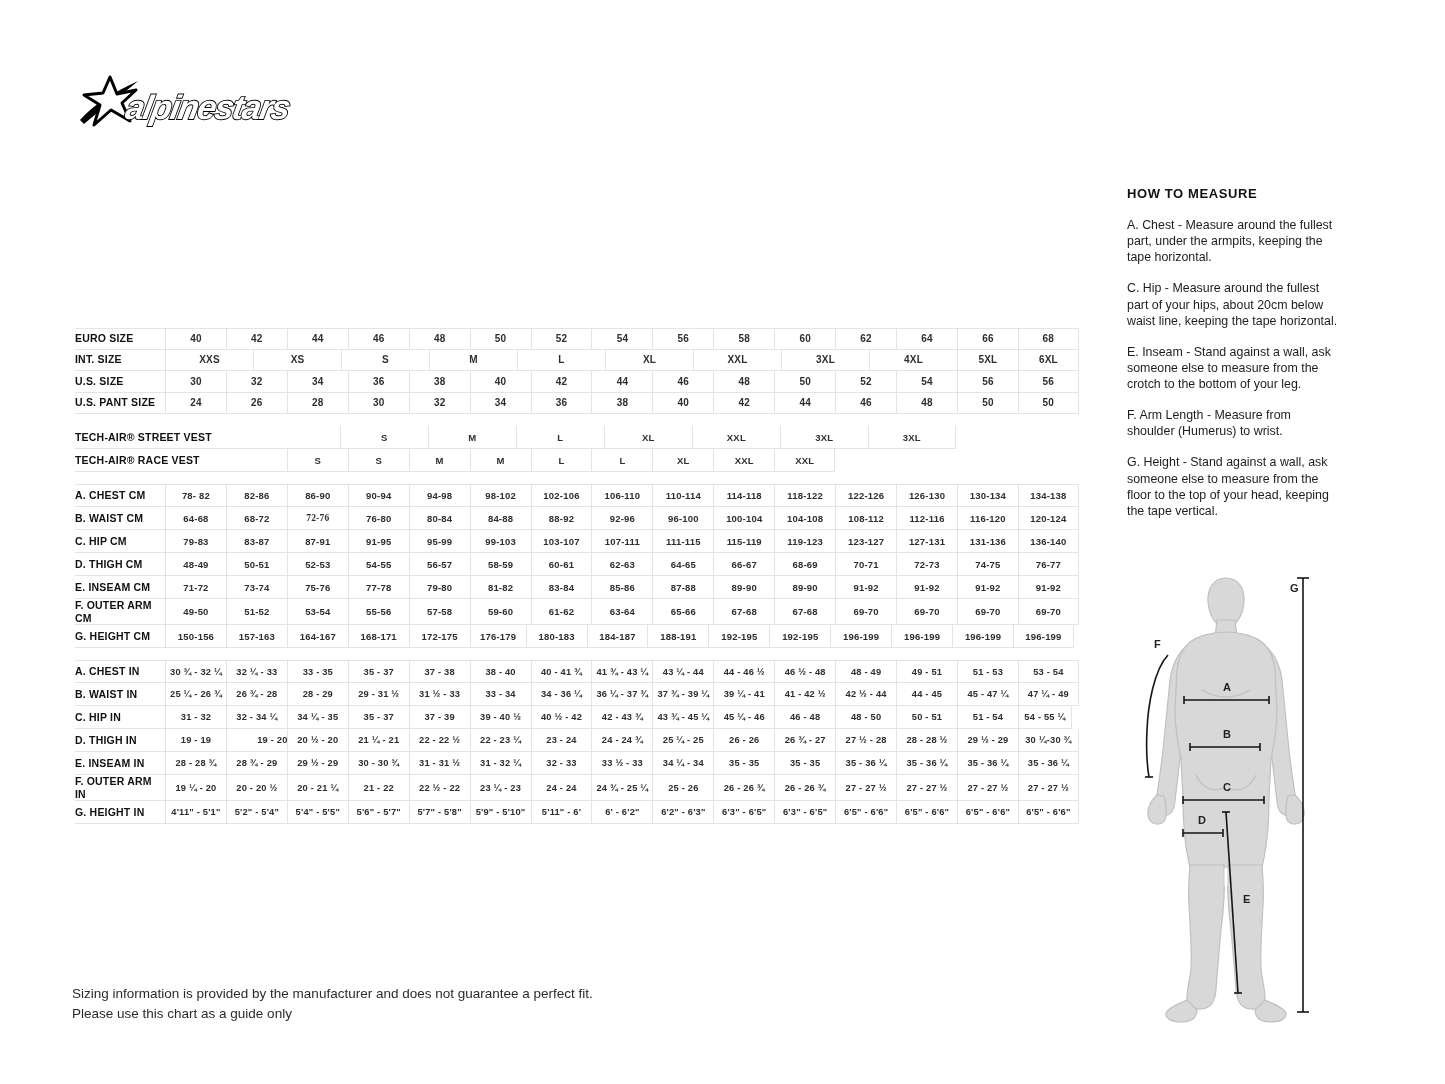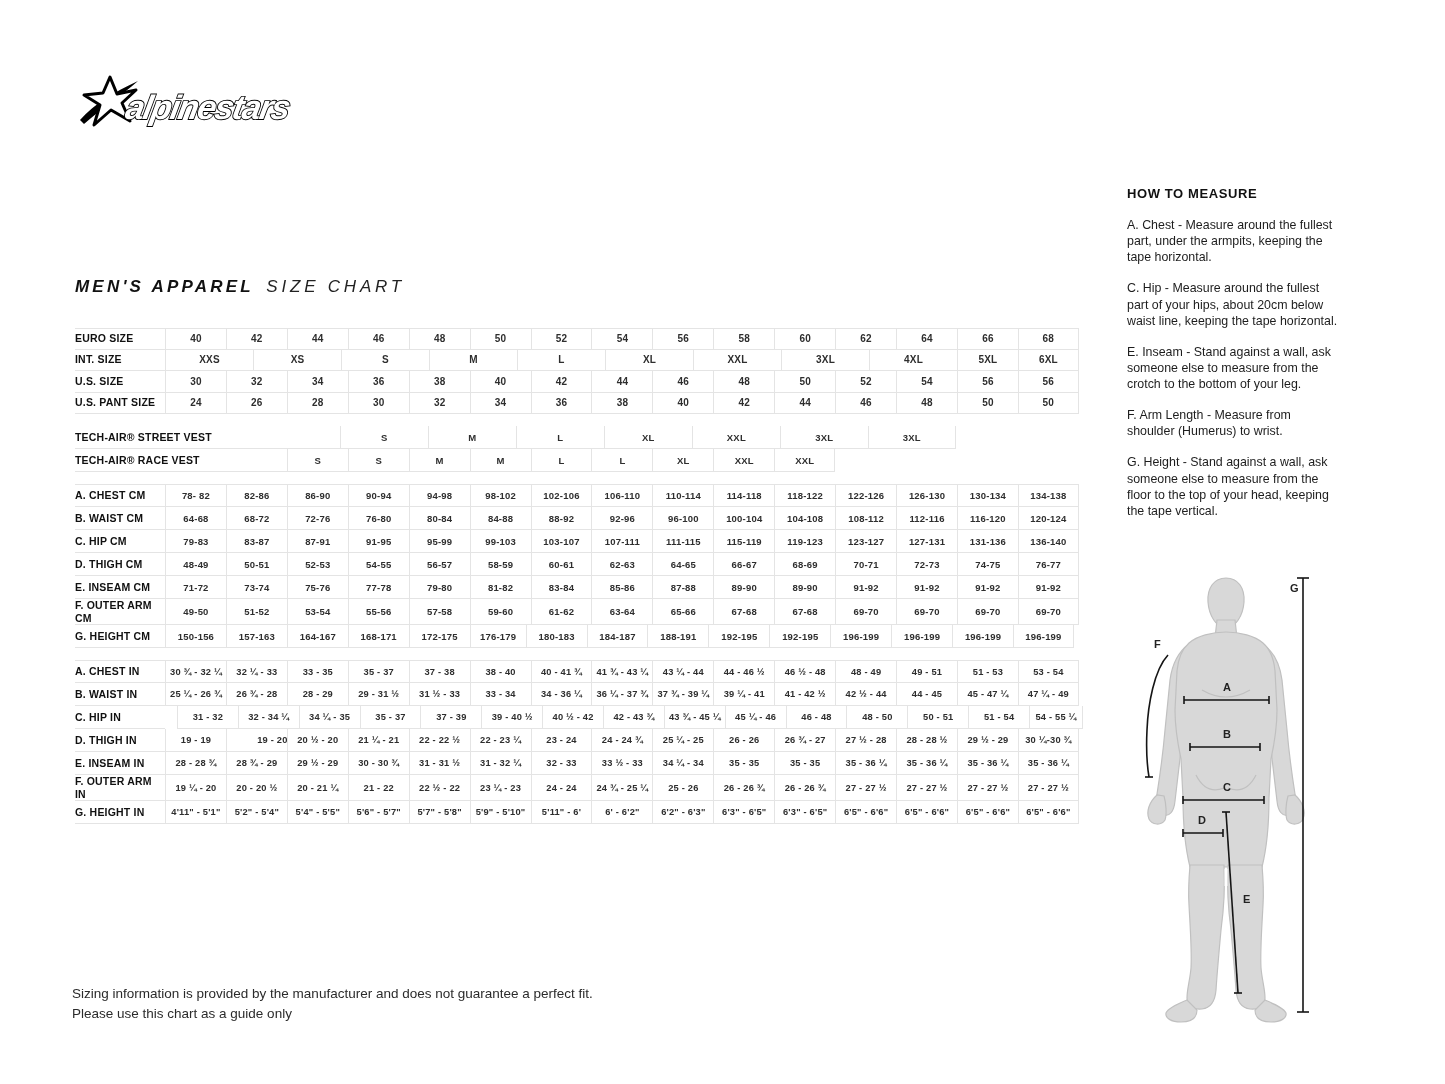--- a/index.html
+++ b/index.html
@@ -62,24 +62,20 @@
   <div class="logo">
     <svg viewBox="0 0 260 66">
       <g>
         <path d="M10,46 C24,30 44,18 68,7 C52,21 32,34 14,50 Z" fill="#000"></path>
         <path d="M40,3 L47,20 L66,16 L52,29 L60,47 L41,36 L24,51 L30,31 L14,21 L33,19 Z" fill="#fff" stroke="#000" stroke-width="3" stroke-linejoin="round"></path>
         <text x="62" y="45" transform="skewX(-10)" font-family="Liberation Sans, sans-serif" font-style="italic" font-weight="bold" font-size="34" letter-spacing="-1.5" fill="#fff" stroke="#000" stroke-width="1.8" paint-order="stroke">alpinestars</text>
       </g>
     </svg>
   </div>
 
-  <div class="title">
-    <span class="t-bold">MEN'S APPAREL</span>
-    <span class="t-light">SIZE CHART</span>
-  </div>
 
   <div class="chart">
     <div class="tblock block-hdr">
         <div class="trow bt">
           <div class="tlabel">
             <span>EURO SIZE</span>
           </div>
           <div class="cell" style="width: 60.93px;">40</div>
           <div class="cell" style="width: 60.93px;">42</div>
           <div class="cell" style="width: 60.93px;">44</div>
@@ -203,21 +199,21 @@
           <div class="cell" style="width: 60.93px;">126-130</div>
           <div class="cell" style="width: 60.93px;">130-134</div>
           <div class="cell" style="width: 60.93px;">134-138</div>
         </div>
         <div class="trow">
           <div class="tlabel">
             <span>B. WAIST CM</span>
           </div>
           <div class="cell" style="width: 60.93px;">64-68</div>
           <div class="cell" style="width: 60.93px;">68-72</div>
-          <div class="cell" style="width: 60.93px;">72-76</div>
+          <div class="cell" style="width: 60.93px; font-family: Liberation Serif, serif;">72-76</div>
           <div class="cell" style="width: 60.93px;">76-80</div>
           <div class="cell" style="width: 60.93px;">80-84</div>
           <div class="cell" style="width: 60.93px;">84-88</div>
           <div class="cell" style="width: 60.93px;">88-92</div>
           <div class="cell" style="width: 60.93px;">92-96</div>
           <div class="cell" style="width: 60.93px;">96-100</div>
           <div class="cell" style="width: 60.93px;">100-104</div>
           <div class="cell" style="width: 60.93px;">104-108</div>
           <div class="cell" style="width: 60.93px;">108-112</div>
           <div class="cell" style="width: 60.93px;">112-116</div>
@@ -364,21 +360,21 @@
           <div class="cell" style="width: 60.93px;">41 - 42 ½</div>
           <div class="cell" style="width: 60.93px;">42 ½ - 44</div>
           <div class="cell" style="width: 60.93px;">44  - 45</div>
           <div class="cell" style="width: 60.93px;">45  - 47 ¼</div>
           <div class="cell" style="width: 60.93px;">47 ¼ - 49</div>
         </div>
         <div class="trow">
           <div class="tlabel">
             <span>C. HIP IN</span>
           </div>
-          <div class="cell" style="width: 60.93px; margin-left: 12px;">31  - 32</div>
+          <div class="cell" style="width: 60.93px;">31  - 32</div>
           <div class="cell" style="width: 60.93px;">32  - 34 ¼</div>
           <div class="cell" style="width: 60.93px;">34 ¼ - 35</div>
           <div class="cell" style="width: 60.93px;">35  - 37</div>
           <div class="cell" style="width: 60.93px;">37  - 39</div>
           <div class="cell" style="width: 60.93px;">39 - 40 ½</div>
           <div class="cell" style="width: 60.93px;">40 ½ - 42</div>
           <div class="cell" style="width: 60.93px;">42  - 43 ¾</div>
           <div class="cell" style="width: 60.93px;">43 ¾ - 45 ¼</div>
           <div class="cell" style="width: 60.93px;">45 ¼ - 46</div>
           <div class="cell" style="width: 60.93px;">46  - 48</div>

